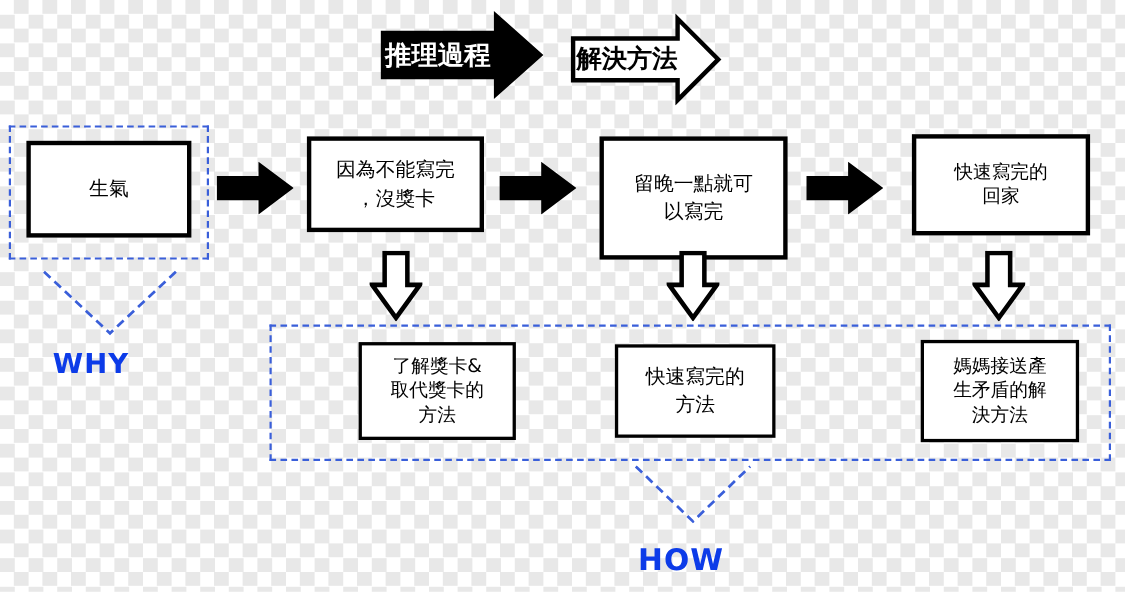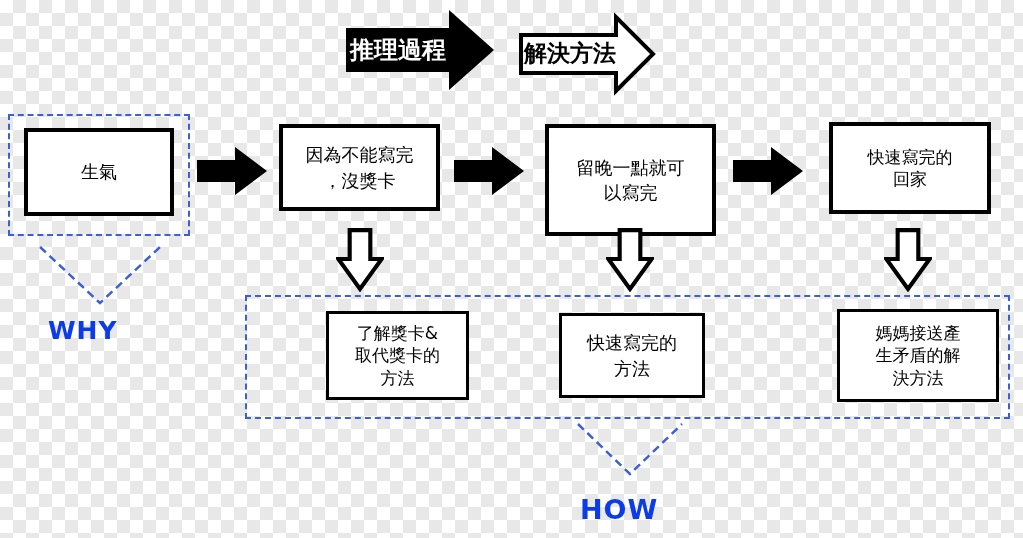--- a/index.html
+++ b/index.html
@@ -102,21 +102,21 @@
     <span>了解獎卡&amp;</span>
     <span>取代獎卡的</span>
     <span>方法</span>
   </div>
 
   <div class="solid-box thin abs" style="left:559px; top:313px; width:146px; height:85px; font-size:18px;">
     <span>快速寫完的</span>
     <span>方法</span>
   </div>
 
-  <div class="solid-box thin abs" style="left:837px; top:309px; width:162px; height:93px; font-size:17px; line-height:1.32;">
+  <div class="solid-box thin abs" style="left:837px; top:309px; width:144px; height:93px; font-size:17px; line-height:1.32;">
     <span>媽媽接送產</span>
     <span>生矛盾的解</span>
     <span>決方法</span>
   </div>
 
   <svg class="abs" style="left:574px; top:421px;" width="112" height="58" viewBox="0 0 112 58">
     <polyline points="4,3 56,53 108,3" fill="none" stroke="#3a5fd9" stroke-width="2.5" stroke-dasharray="8 5"></polyline>
   </svg>
   <div class="abs blue-label" style="left:580px; top:494px; width:100px; font-size:27px;">HOW</div>
 

